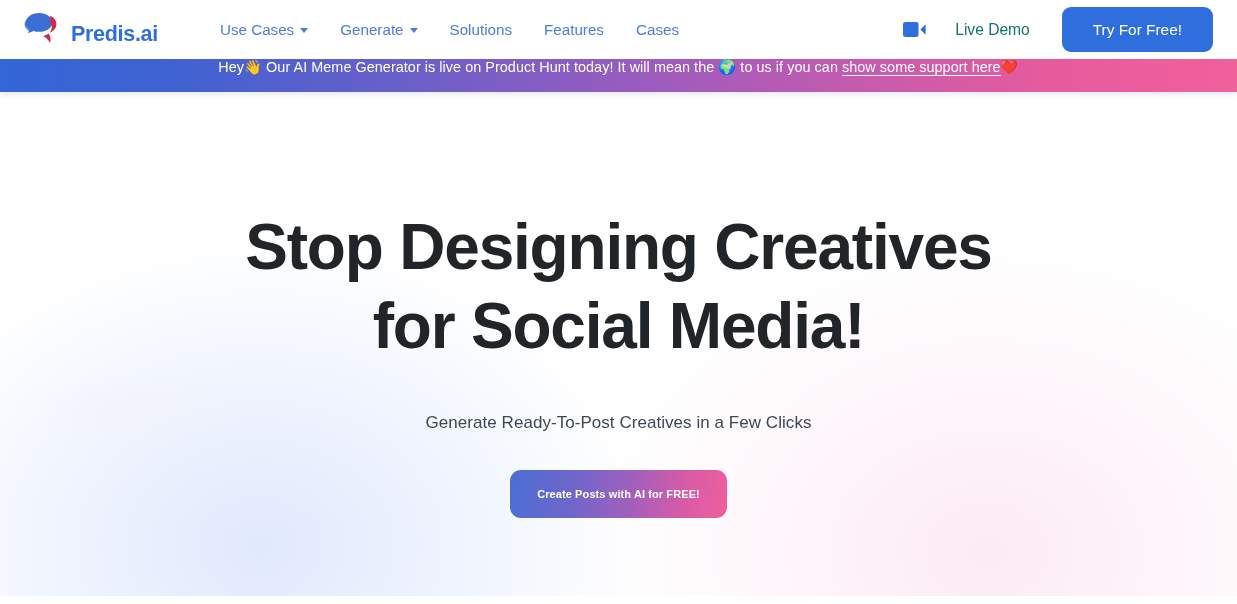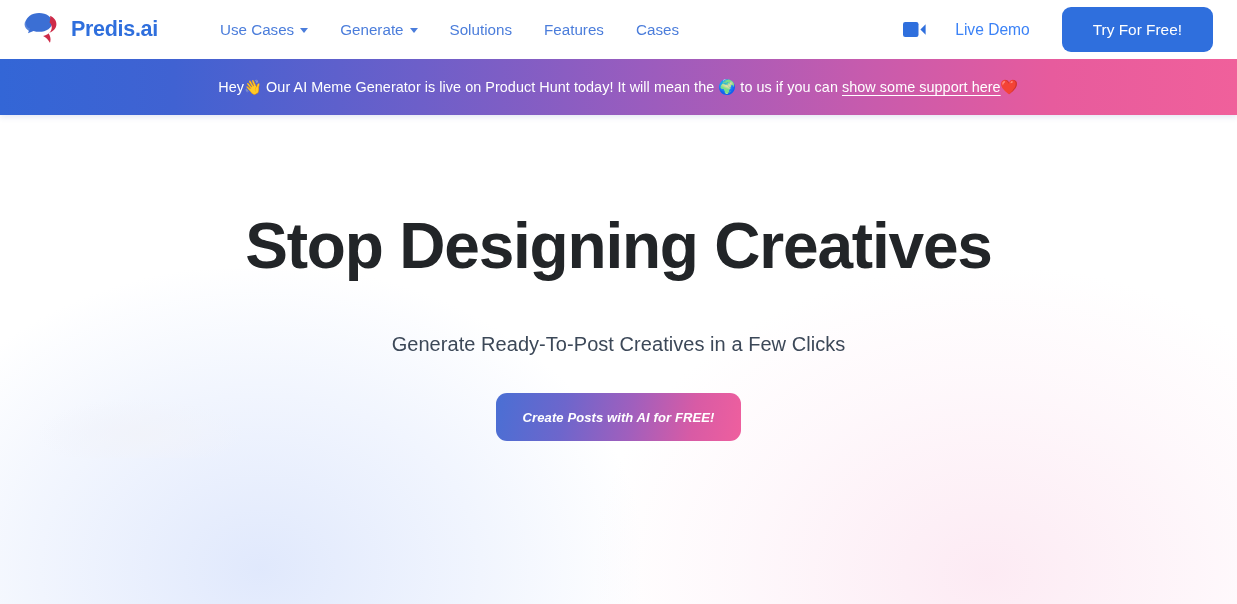--- a/index.html
+++ b/index.html
@@ -31,21 +31,21 @@
     z-index: 20;
     height: 59px;
     background: #ffffff;
     display: flex;
     align-items: center;
     padding: 0 24px 0 22px;
   }
 
   .brand {
     display: flex;
-    align-items: center;
+    align-items: flex-end;
     gap: 9px;
     text-decoration: none;
     margin-right: 62px;
   }
   .brand-logo {
     width: 40px;
     height: 34px;
     display: block;
     flex: 0 0 auto;
   }
@@ -87,21 +87,21 @@
     display: flex;
     align-items: center;
     gap: 32px;
   }
 
   .live-demo {
     display: inline-flex;
     align-items: center;
     gap: 29px;
     font-size: 15.6px;
-    color: #3b82f6;
+    color: #0f766e;
     text-decoration: none;
     white-space: nowrap;
     cursor: pointer;
     justify-content: space-between;
   }
   .video-icon {
     display: inline-block;
     width: 23px;
     height: 15px;
     flex: 0 0 auto;
@@ -120,31 +120,30 @@
     padding: 0 31px;
     cursor: pointer;
     white-space: nowrap;
     font-family: inherit;
   }
 
   
   .banner {
     position: relative;
     z-index: 19;
-    height: 56px;
+    height: 33px;
     background: linear-gradient(90deg,
         #3366d6 0%,
         #4062d2 14%,
         #6d5fc9 34%,
         #9a5cbe 52%,
         #c75bad 70%,
         #e75b9d 85%,
         #f0609b 100%);
     display: flex;
-    align-items: center;
     justify-content: center;
     box-shadow: 0 2px 6px rgba(60, 80, 160, 0.14);
   }
   .banner-text {
     font-size: 14.4px;
     color: #ffffff;
     white-space: nowrap;
     letter-spacing: 0.05px;
   }
   .banner-link {
@@ -209,60 +208,59 @@
   .hero-inner {
     position: relative;
     z-index: 3;
     width: 100%;
     display: flex;
     flex-direction: column;
     align-items: center;
   }
 
   .hero-title {
-    margin-top: 92px;
+    margin-top: 116px;
     font-size: 64px;
     line-height: 79px;
     font-weight: bold;
     color: #222528;
     text-align: center;
     letter-spacing: -1.2px;
     max-width: 900px;
   }
 
   .hero-sub {
     margin-top: 47px;
-    font-size: 20px;
+    font-size: 17px;
     color: #3c4858;
     text-align: center;
     letter-spacing: 0.05px;
   }
 
   .btn-cta {
     margin-top: 37px;
     display: inline-flex;
     align-items: center;
     justify-content: center;
     height: 48px;
     padding: 0 27px;
     border: none;
     border-radius: 11px;
-    font-size: 13px;
+    font-size: 11px;
     font-weight: bold;
     color: #ffffff;
     font-family: inherit;
     cursor: pointer;
     background: linear-gradient(100deg,
         #4a6fd4 0%,
         #6d66cc 28%,
         #a05fbd 55%,
         #d85ba5 80%,
         #ef5f9e 100%);
     letter-spacing: 0.1px;
-    font-style: italic;
   }
 </style>
 </head>
 <body>
 
 <div class="page">
 
   <header class="header">
 
     <a class="brand" href="#">
@@ -319,20 +317,21 @@
 
   <section class="hero">
 
     <div class="wash-blue"></div>
     <div class="wash-pink"></div>
     <div class="wash-faint-left"></div>
 
     <div class="hero-inner">
       <h1 class="hero-title">
         <span>Stop Designing Creatives</span><br>
+        <span>for Social Media!</span>
       </h1>
 
       <p class="hero-sub">Generate Ready-To-Post Creatives in a Few Clicks</p>
 
       <button class="btn-cta">Create Posts with AI for FREE!</button>
     </div>
 
   </section>
 
 </div>

